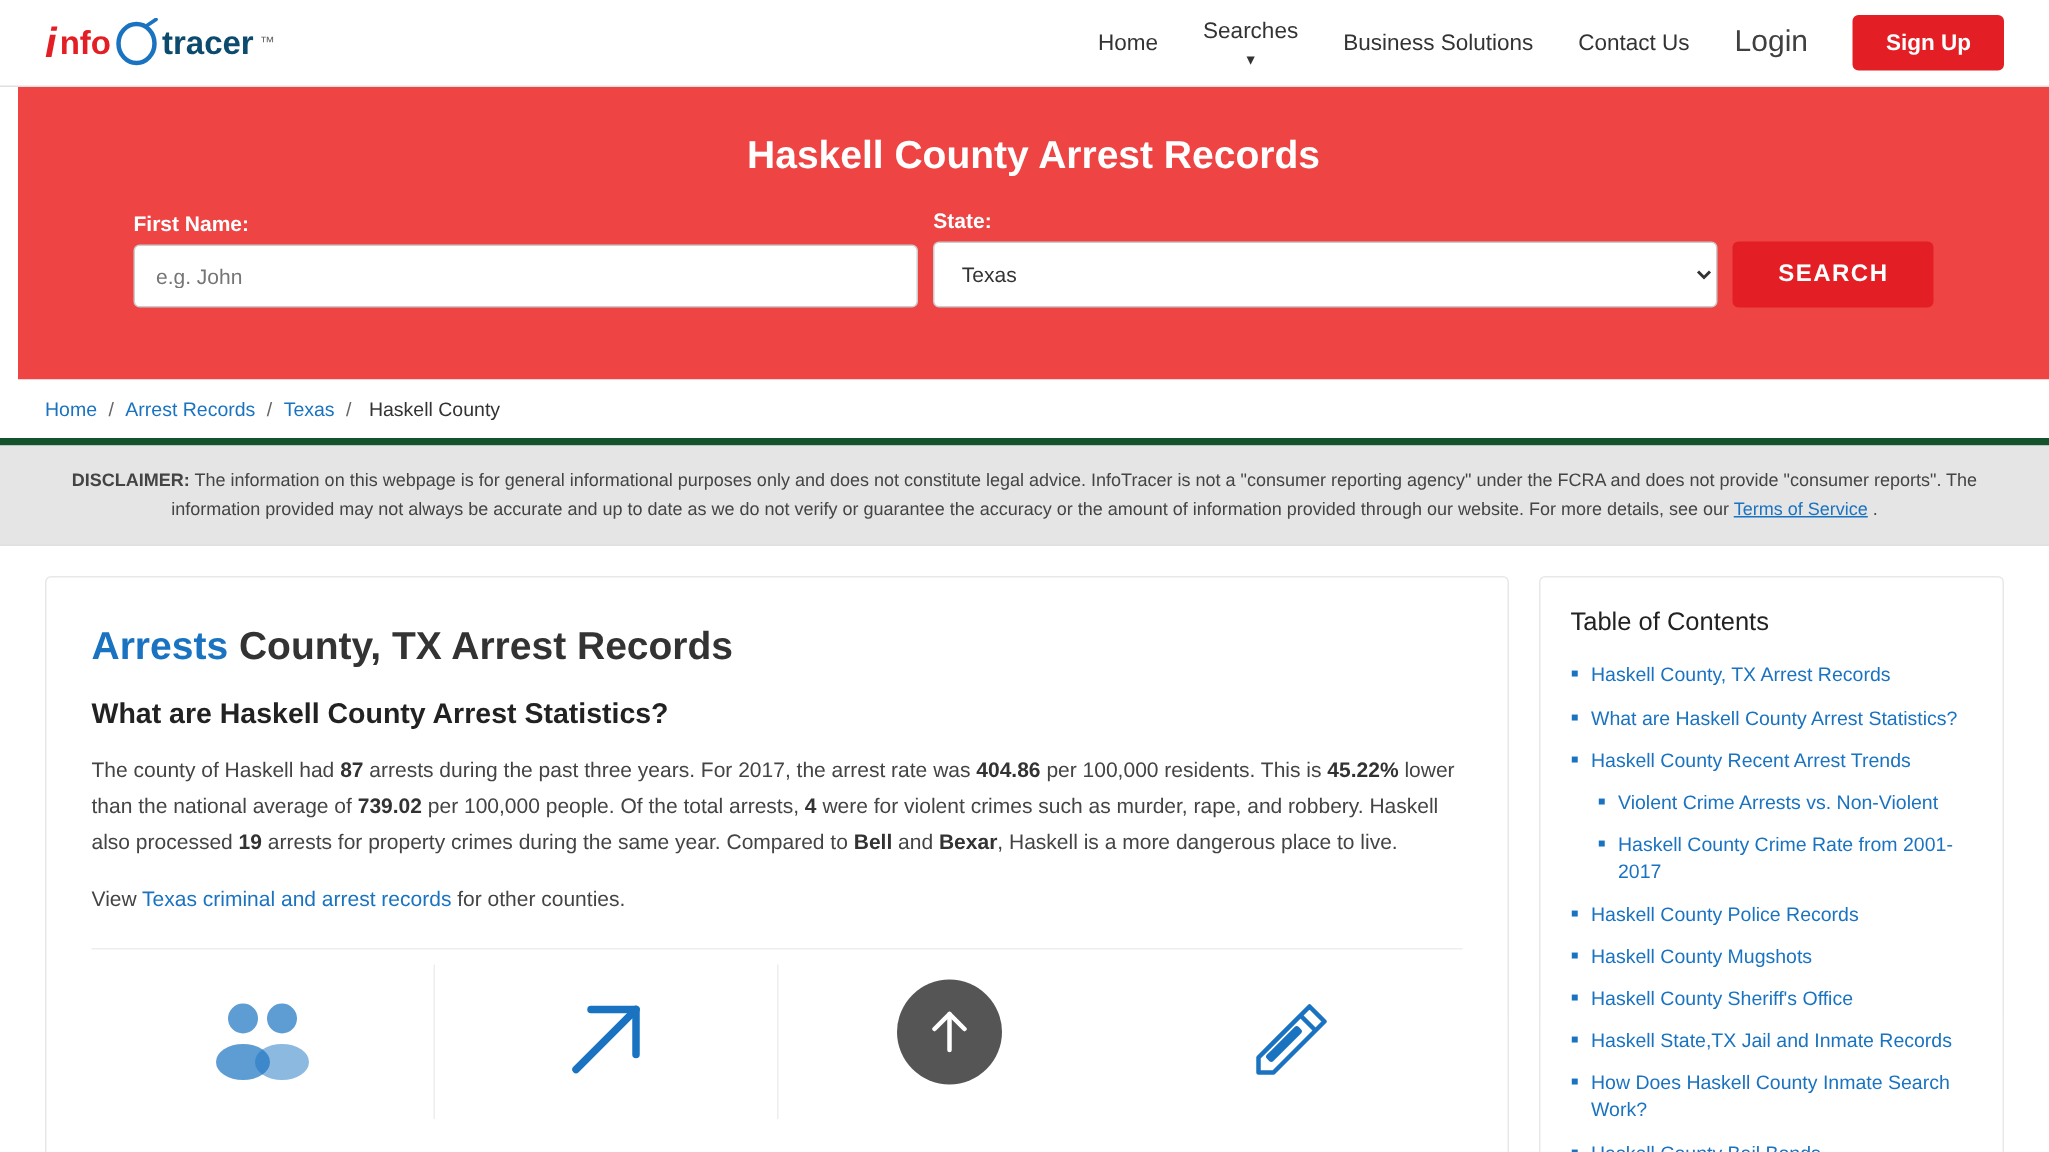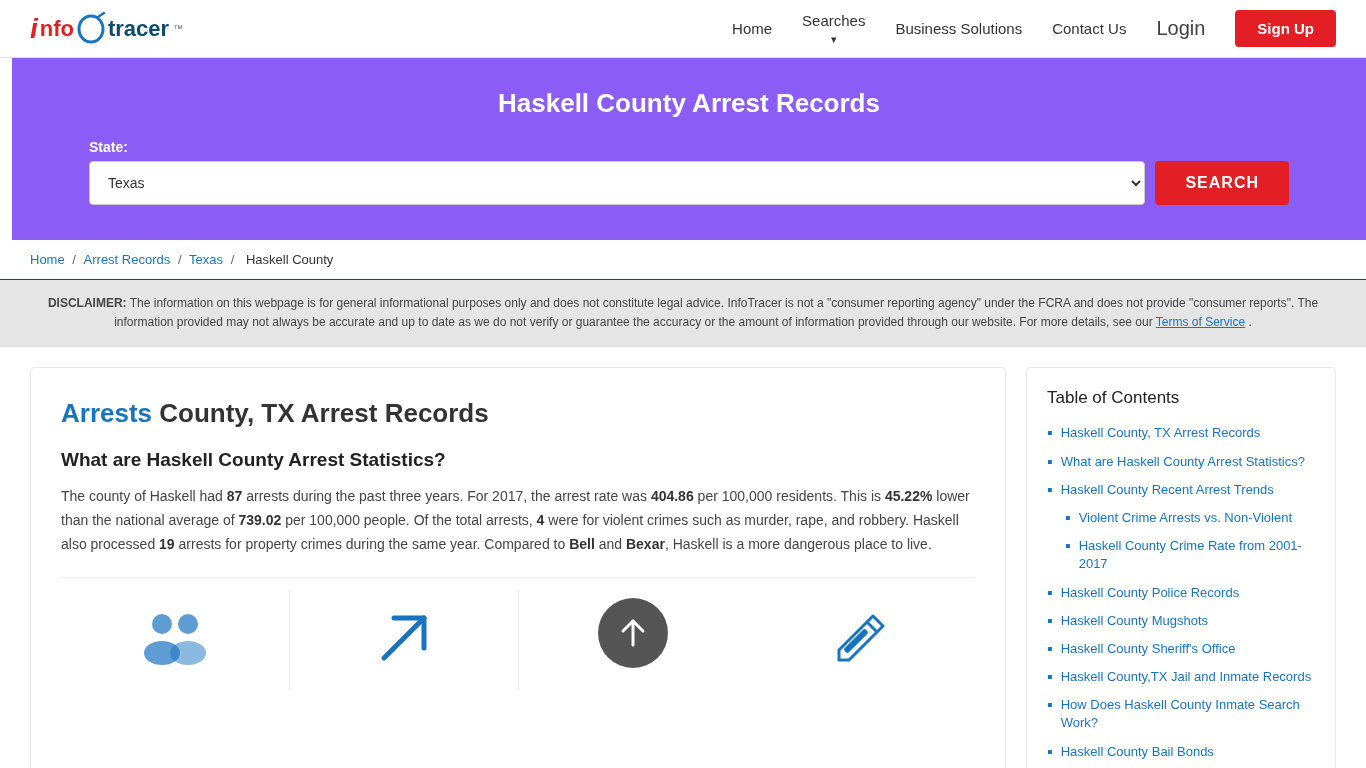--- a/index.html
+++ b/index.html
@@ -52,22 +52,22 @@
       border: none;
       padding: 10px 22px;
       font-size: 15px;
       font-weight: bold;
       border-radius: 4px;
       cursor: pointer;
     }
 
     
     .hero-banner {
-      background: #8b5cf6;
-      padding: 30px 20px 35px;
+      background: #ef4444;
+      padding: 30px 20px 48px;
       text-align: center;
       margin-left: 12px;
     }
     .hero-banner h1 {
       color: #fff;
       font-size: 26px;
       font-weight: bold;
       margin-bottom: 20px;
     }
     .search-form {
@@ -113,21 +113,21 @@
       letter-spacing: 1px;
       white-space: nowrap;
     }
 
     
     .breadcrumb {
       padding: 12px 30px;
       font-size: 13px;
       color: #333;
       background: #fff;
-      border-bottom: 1px solid #14532d;
+      border-bottom: 5px solid #14532d;
     }
     .breadcrumb a {
       text-decoration: none;
       color: #1a73c1;
     }
     .breadcrumb span { color: #666; margin: 0 4px; }
     .breadcrumb .current { color: #333; }
 
     
     .disclaimer {
@@ -267,20 +267,24 @@
     <a href="#">Business Solutions</a>
     <a href="#">Contact Us</a>
     <button class="btn-login">Login</button>
     <button class="btn-signup">Sign Up</button>
   </nav>
 </header>
 
 <section class="hero-banner">
   <h1>Haskell County Arrest Records</h1>
   <div class="search-form">
+    <div class="form-group first-name">
+      <label>First Name:</label>
+      <input type="text" placeholder="e.g. John" style="">
+    </div>
     <div class="form-group state">
       <label>State:</label>
       <select>
         <option>Texas</option>
         <option>Alabama</option>
         <option>Alaska</option>
         <option>Arizona</option>
         <option>Arkansas</option>
         <option>California</option>
         <option>Colorado</option>
@@ -312,20 +316,23 @@
 
 <div class="main-content">
 
   <article class="article">
     <h2>
       <span class="highlight">Arrests</span><span> County, TX Arrest Records</span>
     </h2>
     <h3>What are Haskell County Arrest Statistics?</h3>
     <p>
       <span>The county of Haskell had </span><strong>87</strong><span> arrests during the past three years. For 2017, the arrest rate was </span><strong>404.86</strong><span> per 100,000 residents. This is </span><strong>45.22%</strong><span> lower than the national average of </span><strong>739.02</strong><span> per 100,000 people. Of the total arrests, </span><strong>4</strong><span> were for violent crimes such as murder, rape, and robbery. Haskell also processed </span><strong>19</strong><span> arrests for property crimes during the same year. Compared to </span><strong>Bell</strong><span> and </span><strong>Bexar</strong><span>, Haskell is a more dangerous place to live.</span>
+    </p>
+    <p>
+      <span>View </span><a href="#">Texas criminal and arrest records</a><span> for other counties.</span>
     </p>
 
     <div class="icon-row">
       <div style="flex:1;text-align:center;padding:20px 10px;border-right:1px solid #eee;">
         <svg width="70" height="60" viewBox="0 0 70 60">
           <circle cx="22" cy="16" r="10" fill="#1a73c1" opacity="0.7"></circle>
           <circle cx="48" cy="16" r="10" fill="#1a73c1" opacity="0.7"></circle>
           <ellipse cx="22" cy="45" rx="18" ry="12" fill="#1a73c1" opacity="0.7"></ellipse>
           <ellipse cx="48" cy="45" rx="18" ry="12" fill="#1a73c1" opacity="0.5"></ellipse>
         </svg>
@@ -385,21 +392,21 @@
           <li>
             <span class="bullet">▪</span>
             <a href="#">Haskell County Mugshots</a>
           </li>
           <li>
             <span class="bullet">▪</span>
             <a href="#">Haskell County Sheriff's Office</a>
           </li>
           <li>
             <span class="bullet">▪</span>
-            <a href="#">Haskell County,TX Jail and Inmate Records</a>
+            <a href="#">Haskell State,TX Jail and Inmate Records</a>
           </li>
           <li>
             <span class="bullet">▪</span>
             <a href="#">How Does Haskell County Inmate Search Work?</a>
           </li>
           <li>
             <span class="bullet">▪</span>
             <a href="#">Haskell County Bail Bonds</a>
           </li>
         </ul>

